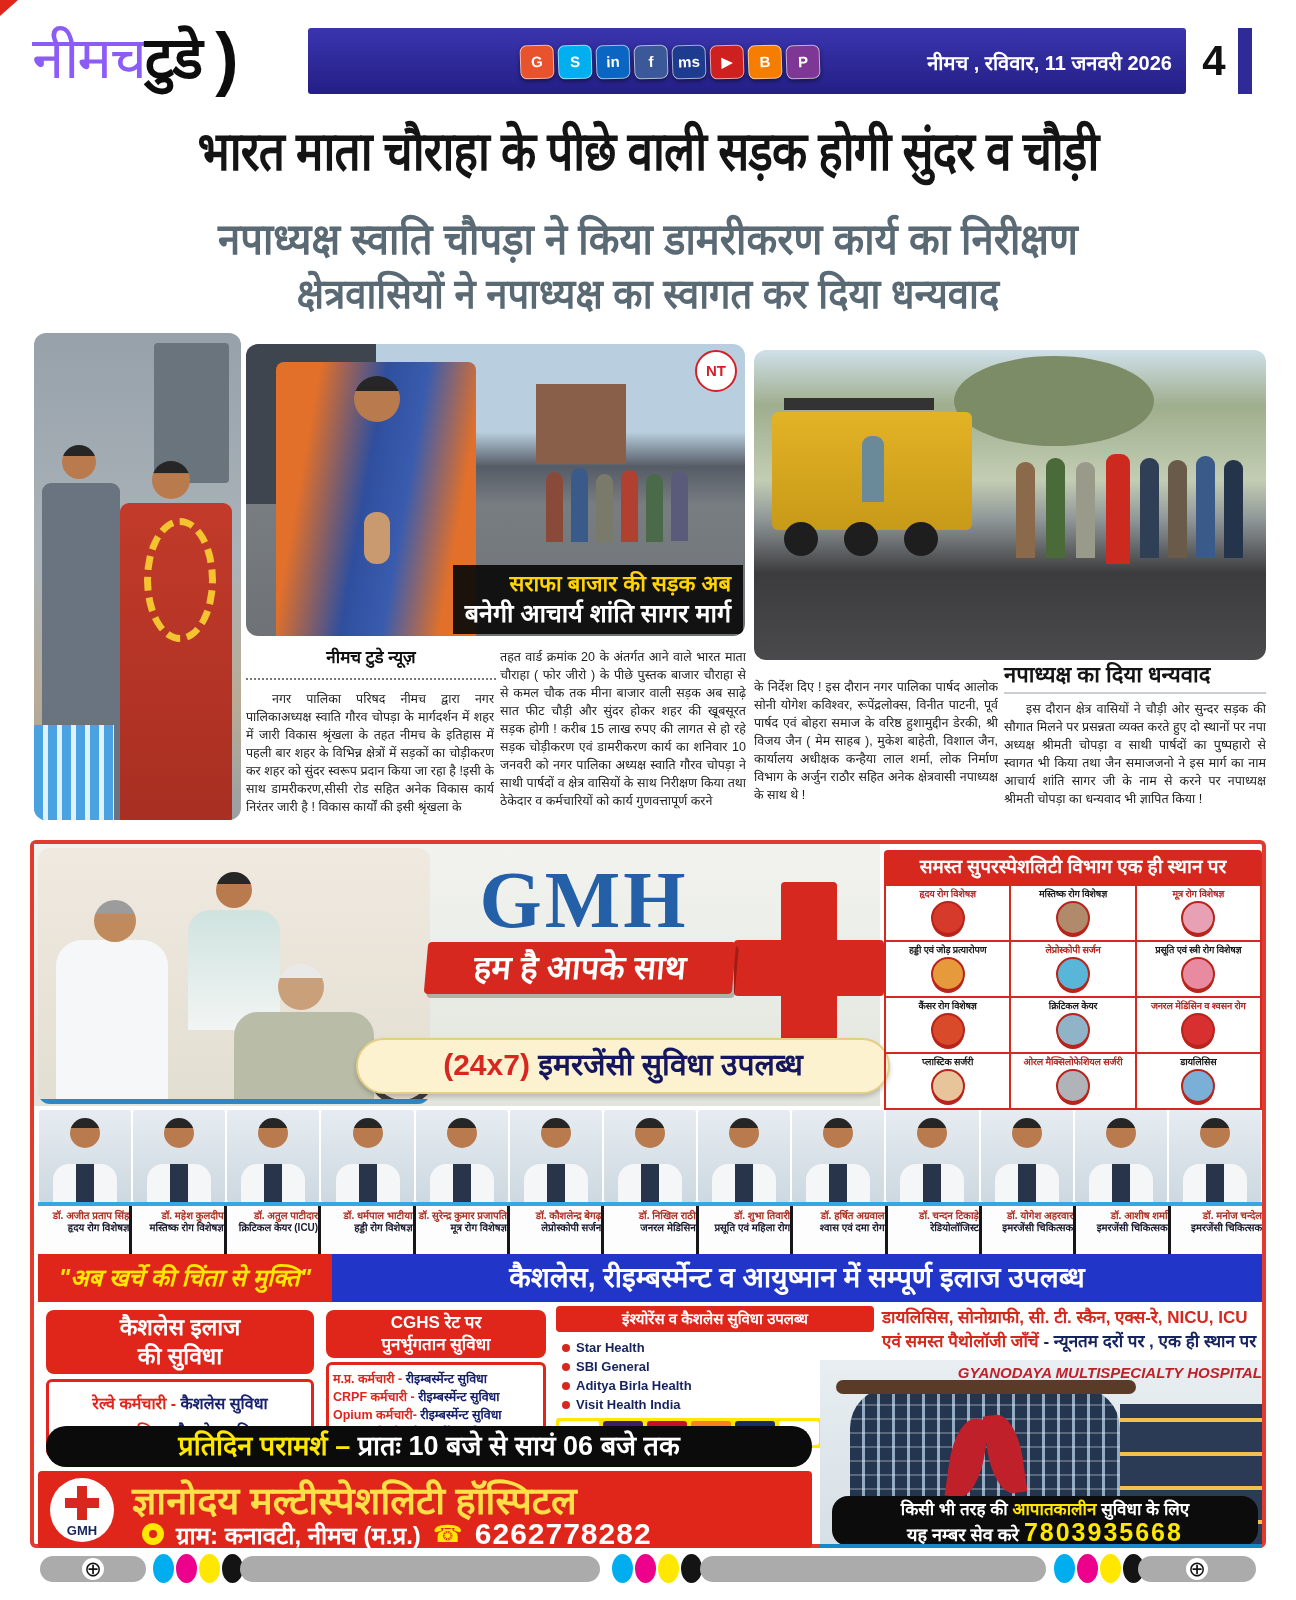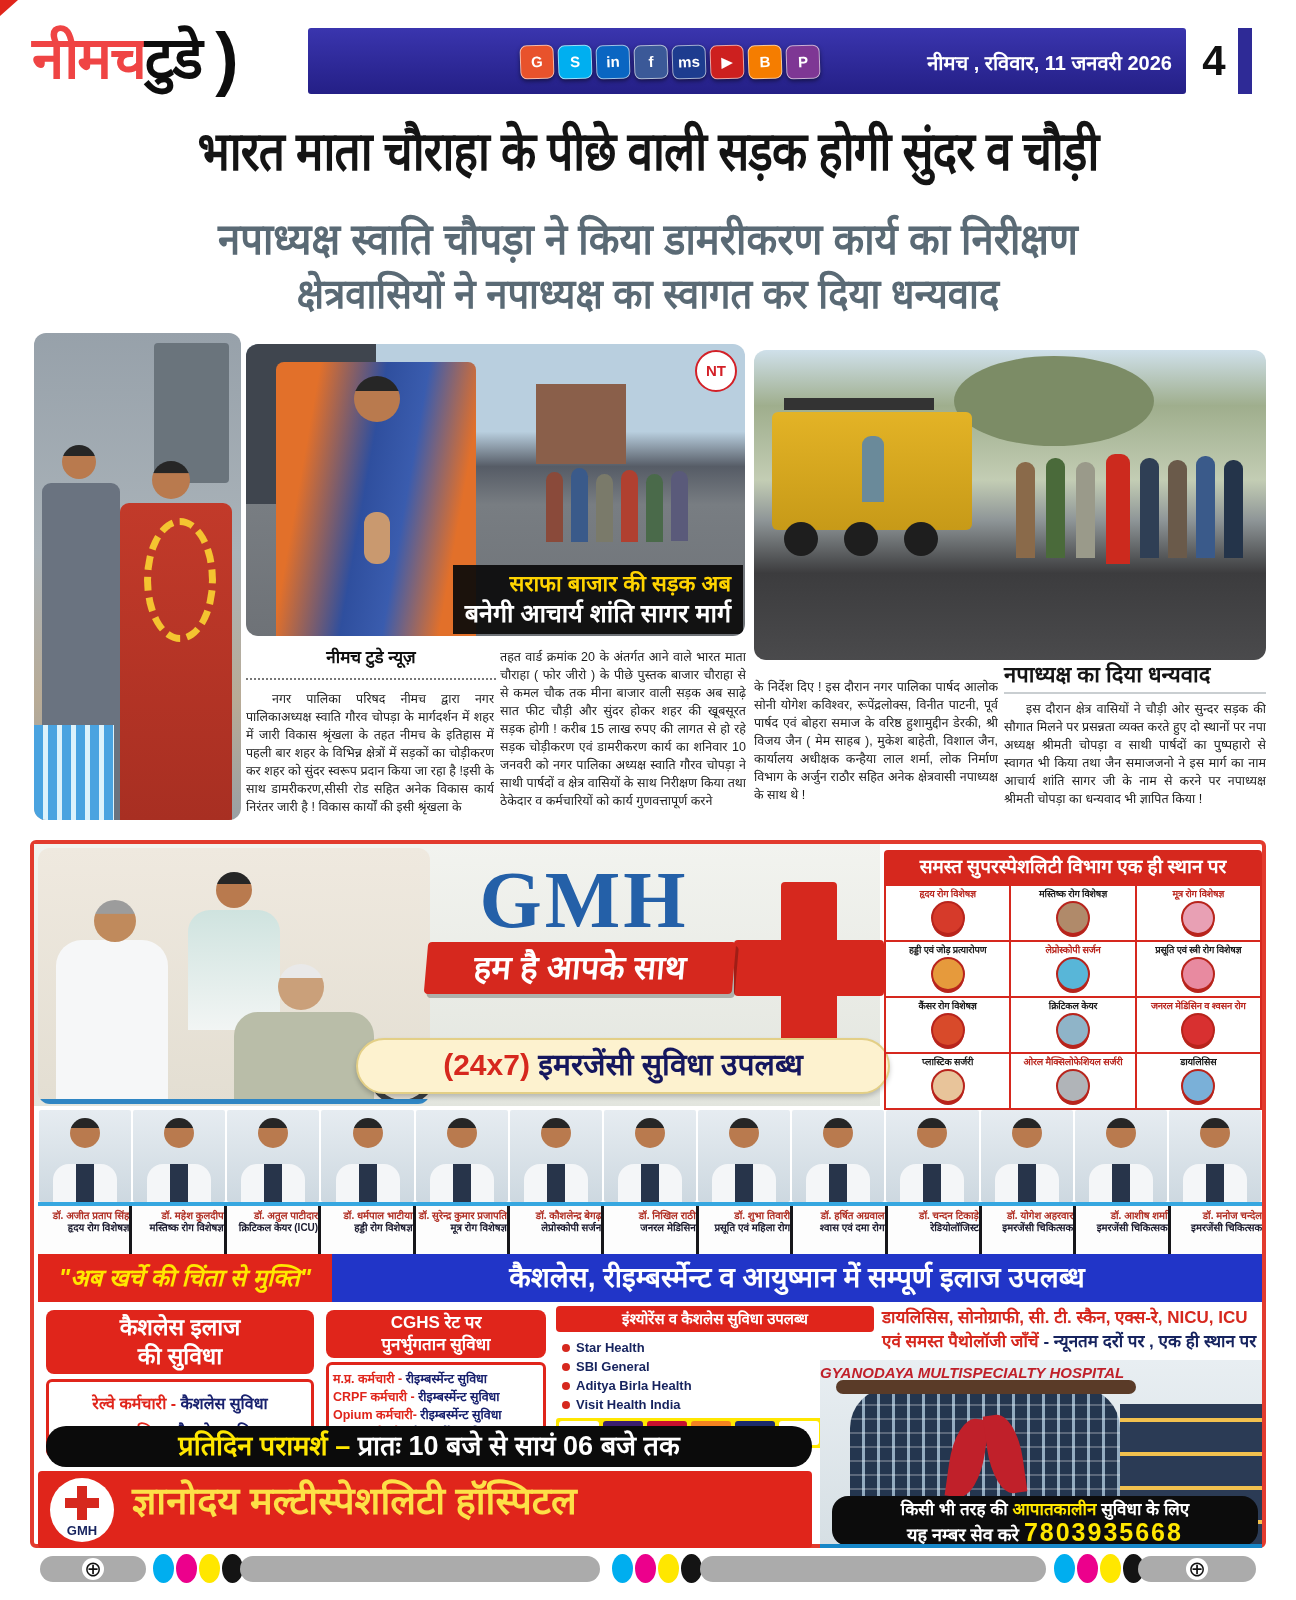--- a/index.html
+++ b/index.html
@@ -1,20 +1,20 @@
 <!DOCTYPE html>
 <html><head>
 <meta charset="utf-8">
 <style>
   html,body{margin:0;padding:0}
   body{width:1296px;height:1600px;position:relative;background:#fff;overflow:hidden;
        font-family:"Liberation Sans","DejaVu Sans",sans-serif;color:#111}
   .abs{position:absolute}
   
-  .logo-red{color:#ef4444;font-weight:700}
+  .logo-red{color:#8b5cf6;font-weight:400}
   .logo-blk{color:#0d0d0d;font-weight:900}
   .logo-wrap{font-size:58px;line-height:84px;letter-spacing:-2px}
   .logo-wrap::after{content:")";font-weight:900;color:#0d0d0d;font-size:70px;vertical-align:-4px}
   .mast-banner{background:linear-gradient(180deg,#3a35ae,#241f86);border-radius:3px}
   .soc{display:flex;gap:4px;align-items:center}
   .soc-chip{width:32px;height:32px;border-radius:7px;color:#fff;font-weight:bold;font-size:15px;
             line-height:32px;text-align:center;box-shadow:0 2px 4px rgba(0,0,0,.5);transform:rotate(-2deg);
             border:1px solid rgba(255,255,255,.6)}
   .dateline{color:#fff;font-weight:bold;font-size:20px}
   .pagenum{font-size:42px;font-weight:900;text-align:center;line-height:66px;background:#fff;color:#111}
@@ -452,21 +452,21 @@
 
           <span class="chip" style="background: rgb(200, 16, 46);">VH</span>
         </div>
     </div>
 
     <div class="abs" style="left:848px;top:462px;width:380px;font-size:17px;line-height:24px">
       <span class="svc-red">डायलिसिस, सोनोग्राफी, सी. टी. स्कैन, एक्स-रे, NICU, ICU एवं समस्त पैथोलॉजी जाँचें </span><span class="svc-blue">- न्यूनतम दरों पर , एक ही स्थान पर उपलब्ध</span>
     </div>
 
     <div class="abs" style="left:786px;top:516px;width:442px;height:186px;overflow:hidden;background:linear-gradient(180deg,#e8eef2,#d6dfe4)">
-      <div style="text-align:left;color:#c0202a;font-weight:bold;font-style:italic;font-size:15px;padding-top:4px;white-space:nowrap">GYANODAYA MULTISPECIALTY HOSPITAL</div>
+      <div style="text-align:right;color:#c0202a;font-weight:bold;font-style:italic;font-size:15px;padding-top:4px;white-space:nowrap">GYANODAYA MULTISPECIALTY HOSPITAL</div>
       <div class="bld-fac" style="left:30px;top:28px;width:270px;height:158px;border-radius:40px 40px 0 0"></div>
       <div class="abs" style="left:16px;top:20px;width:300px;height:14px;background:#5a3b28;border-radius:8px"></div>
       <div class="abs" style="left:130px;top:58px;width:34px;height:80px;background:#c0202a;border-radius:60% 0 60% 0;transform:rotate(8deg)"></div>
       <div class="abs" style="left:168px;top:54px;width:34px;height:80px;background:#c0202a;border-radius:0 60% 0 60%;transform:rotate(-8deg)"></div>
       <div class="abs" style="left:300px;top:44px;width:142px;height:142px;background:repeating-linear-gradient(0deg,#2b3b55 0 22px,#f2c14e 22px 26px,#2b3b55 26px 34px)"></div>
     </div>
 
     <div class="abs blackpill" style="left:798px;top:652px;width:426px;height:48px;padding-top:2px">
       <div style="font-size:17px;line-height:23px">
         <span>किसी भी तरह की </span><span class="en-hl">आपातकालीन</span><span> सुविधा के लिए</span>
@@ -481,20 +481,26 @@
       <span class="c-hl">प्रतिदिन परामर्श –</span><span class="c-rest"> प्रातः 10 बजे से सायं 06 बजे तक</span>
     </div>
 
     <div class="abs redbanner" style="left:4px;top:627px;width:774px;height:77px">
       <div class="gmh-circ">
         <div class="cx" style="left:27px;top:8px;width:10px;height:34px"></div>
         <div class="cx" style="left:15px;top:20px;width:34px;height:10px"></div>
         <div style="position:absolute;left:0;bottom:4px;width:64px;font-size:13px;font-weight:900;color:#16235e">GMH</div>
       </div>
       <div class="abs hosp-name" style="left:94px;top:2px">ज्ञानोदय मल्टीस्पेशलिटी हॉस्पिटल</div>
+      <div class="abs" style="left:104px;top:46px;display:flex;align-items:center;gap:12px">
+        <span class="pin"></span>
+        <span class="addr">ग्राम: कनावटी, नीमच (म.प्र.)</span>
+        <span style="color:#ffe700;font-size:24px">☎</span>
+        <span class="phone">6262778282</span>
+      </div>
     </div>
   </div>
 
   <div class="bar" style="left:40px;width:106px;text-align:center">
     <span class="crosshair">⊕</span>
   </div>
   <div class="dots" style="left:153px">
 
   <span class="dot" style="background: rgb(0, 174, 239);"></span>
       <span class="dot" style="background: rgb(236, 0, 140);"></span>

